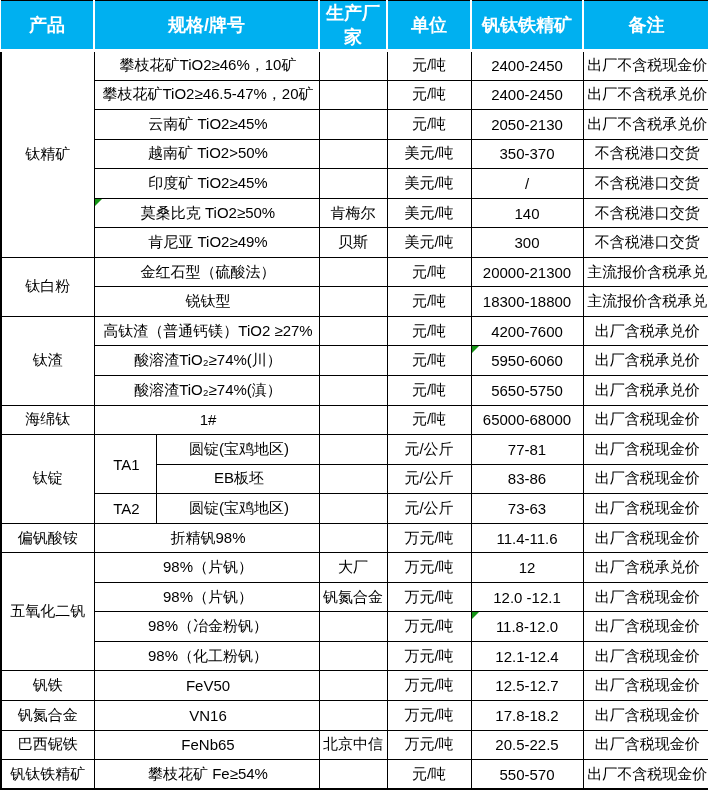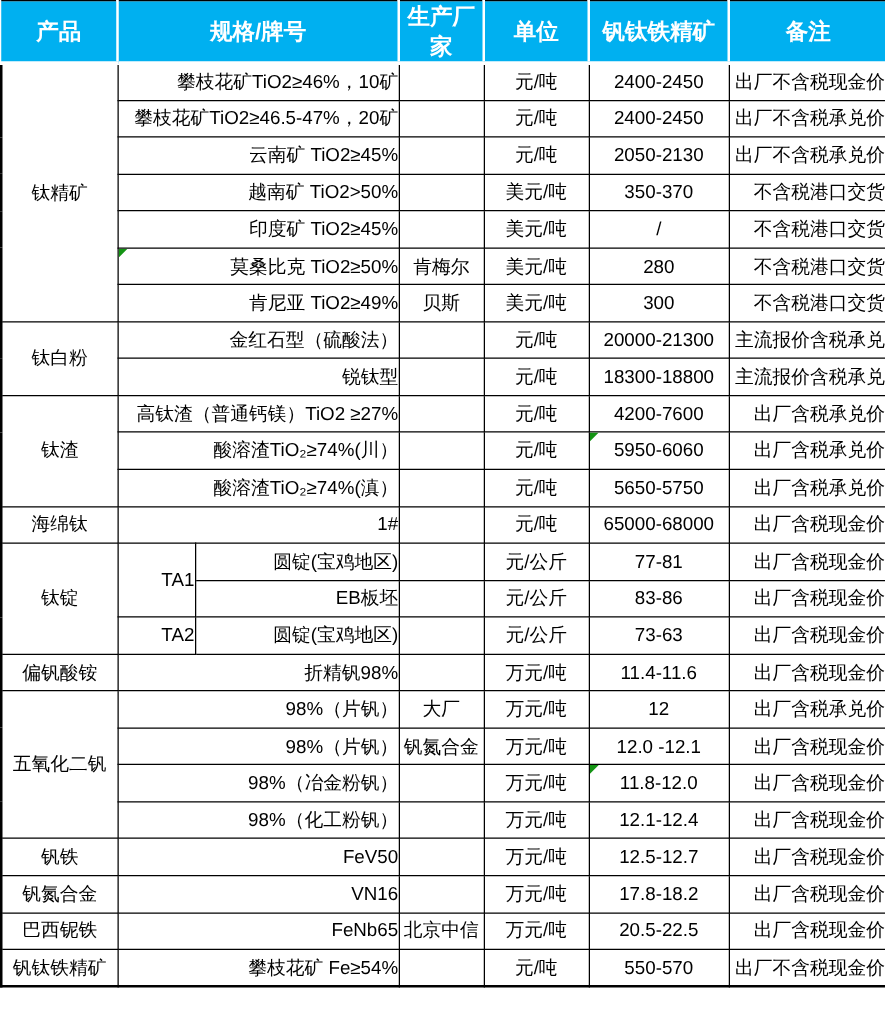--- a/index.html
+++ b/index.html
@@ -10,21 +10,21 @@
   thead tr{border-top:1px solid #000;}
   th{height:27px;background:var(--header-bg,#00B0F0);color:var(--header-fg,#ffffff);
      font-weight:bold;font-size:18px;border-right:2px solid #fff;border-bottom:3px solid #fff;
      padding:0;text-align:center;}
   th:last-child{border-right:0;}
   tbody{border:2px solid var(--grid,#000);}
   tbody tr{height:29.55px;}
   td{border:1px solid var(--grid,#000);font-size:15px;color:#000;padding:0;
      overflow:hidden;white-space:nowrap;box-sizing:border-box;vertical-align:middle;}
   td.c{text-align:center;}
-  td.l{text-align:right;padding-left:3px;}
+  td.l{text-align:center;padding-left:3px;}
   td.rel{position:relative;}
   .flag{position:absolute;top:0;left:0;width:0;height:0;
         border-top:7px solid var(--flag-green,#149414);border-right:7px solid transparent;}
 </style>
 </head>
 <body>
 
 <table>
   <colgroup>
     <col class="c1">
@@ -82,21 +82,21 @@
       <td class="c">/</td>
       <td class="l">不含税港口交货</td>
     </tr>
     <tr>
       <td class="l rel" colspan="2">
         <span class="flag"></span>
         <span>莫桑比克 TiO2≥50%</span>
       </td>
       <td class="c">肯梅尔</td>
       <td class="c">美元/吨</td>
-      <td class="c">280</td>
+      <td class="c">140</td>
       <td class="l">不含税港口交货</td>
     </tr>
     <tr>
       <td class="l" colspan="2">肯尼亚 TiO2≥49%</td>
       <td class="c">贝斯</td>
       <td class="c">美元/吨</td>
       <td class="c">300</td>
       <td class="l">不含税港口交货</td>
     </tr>
     <tr>

